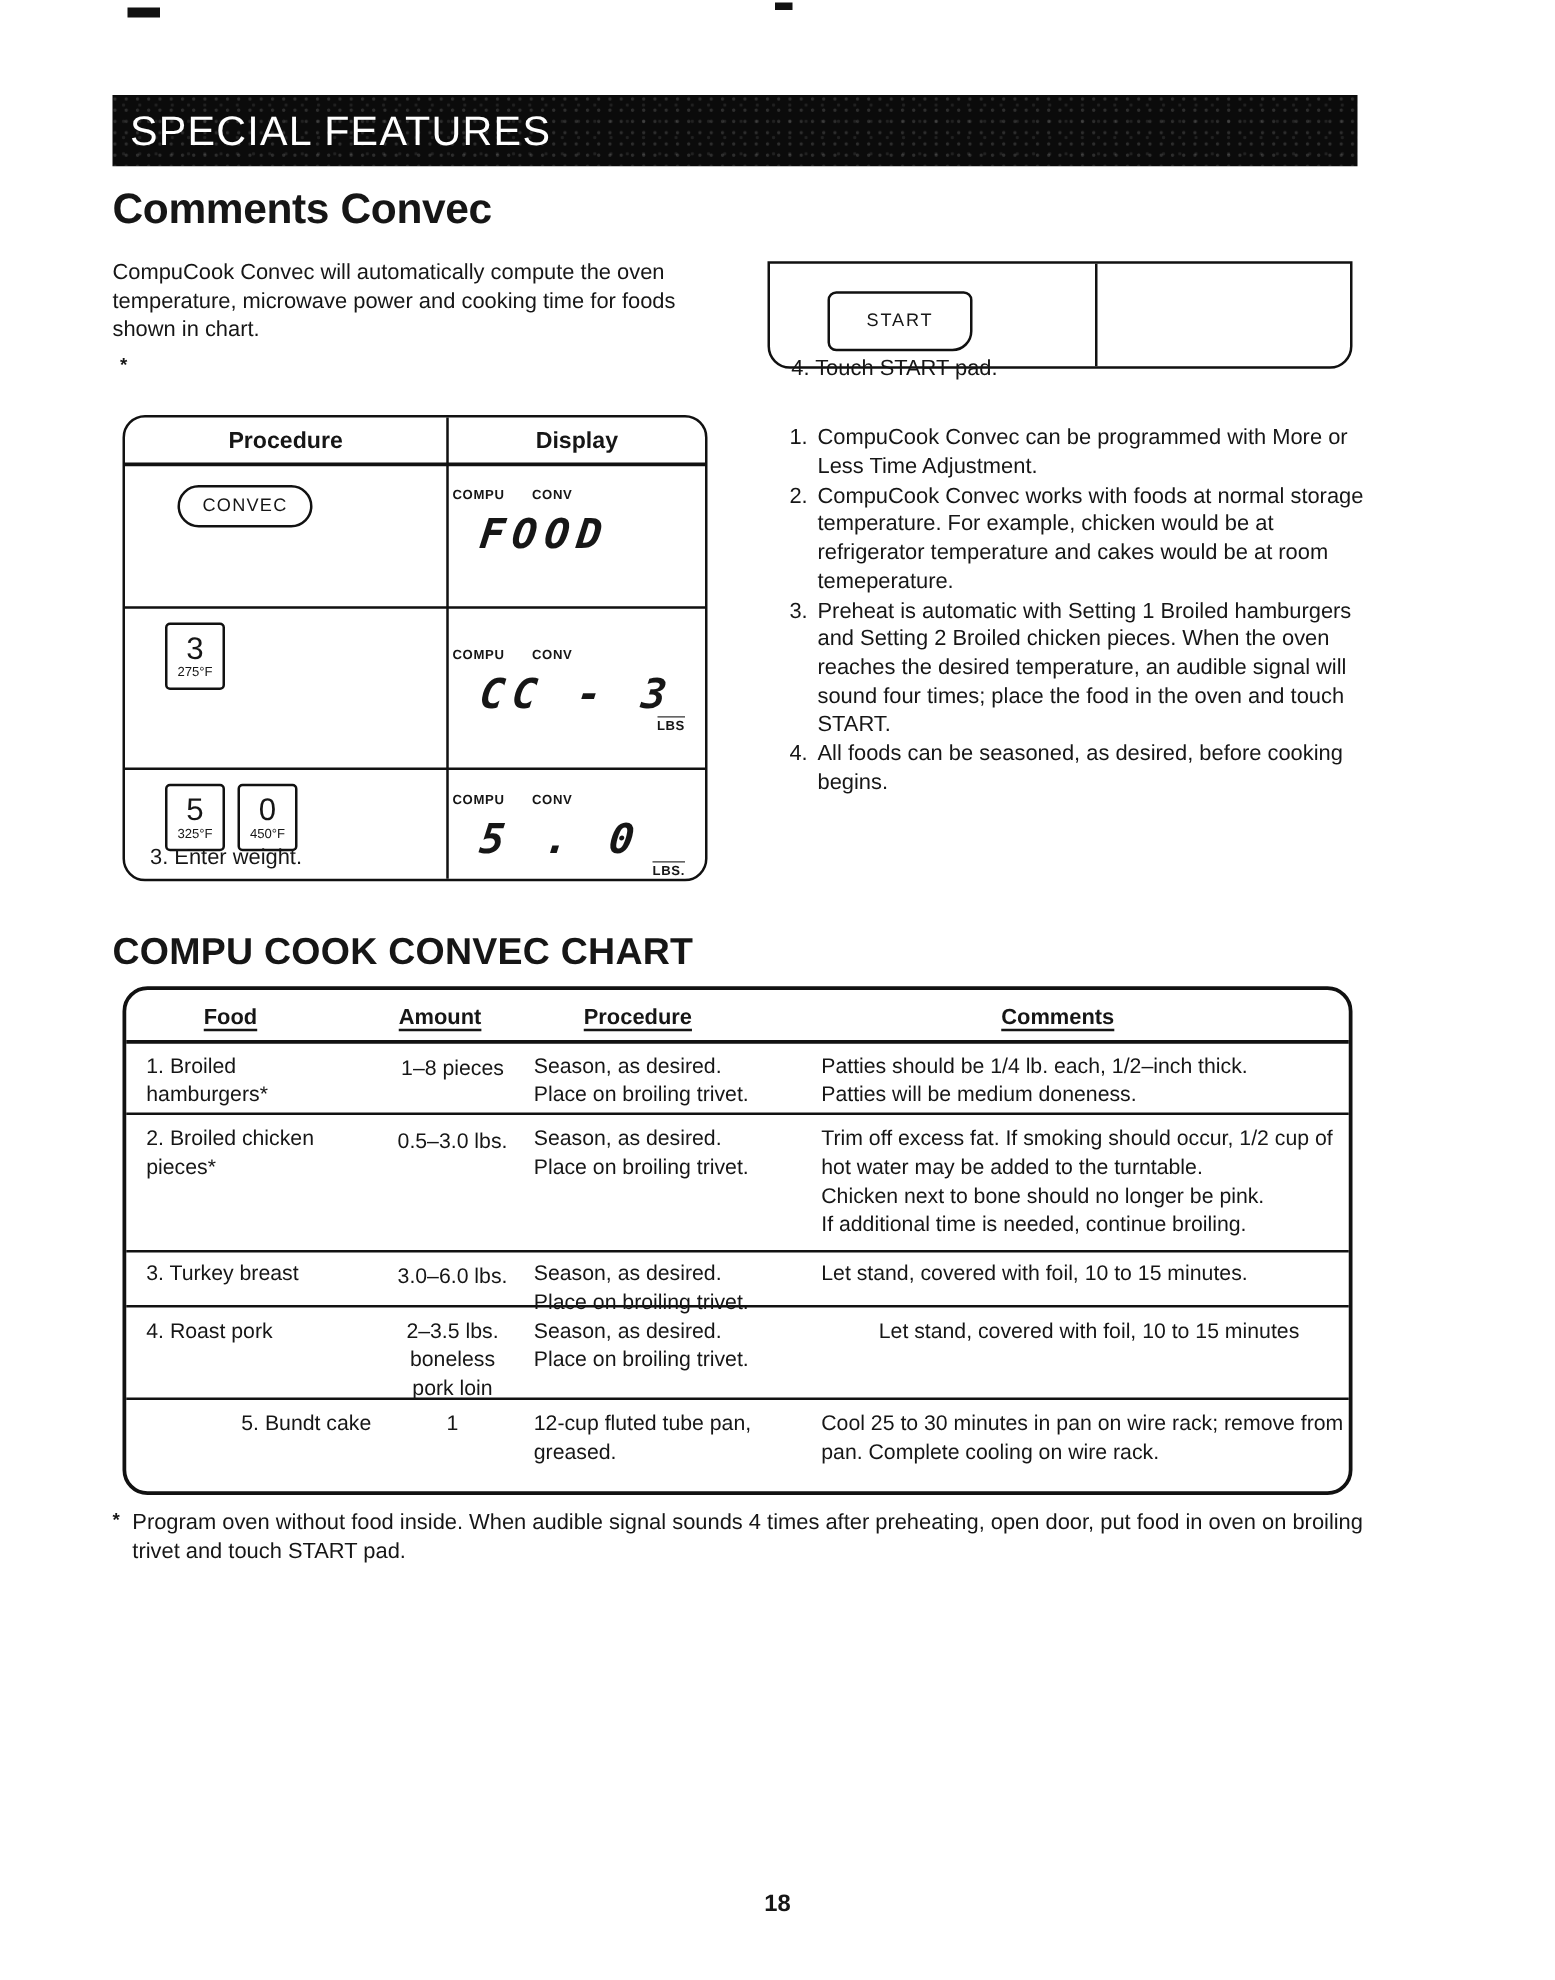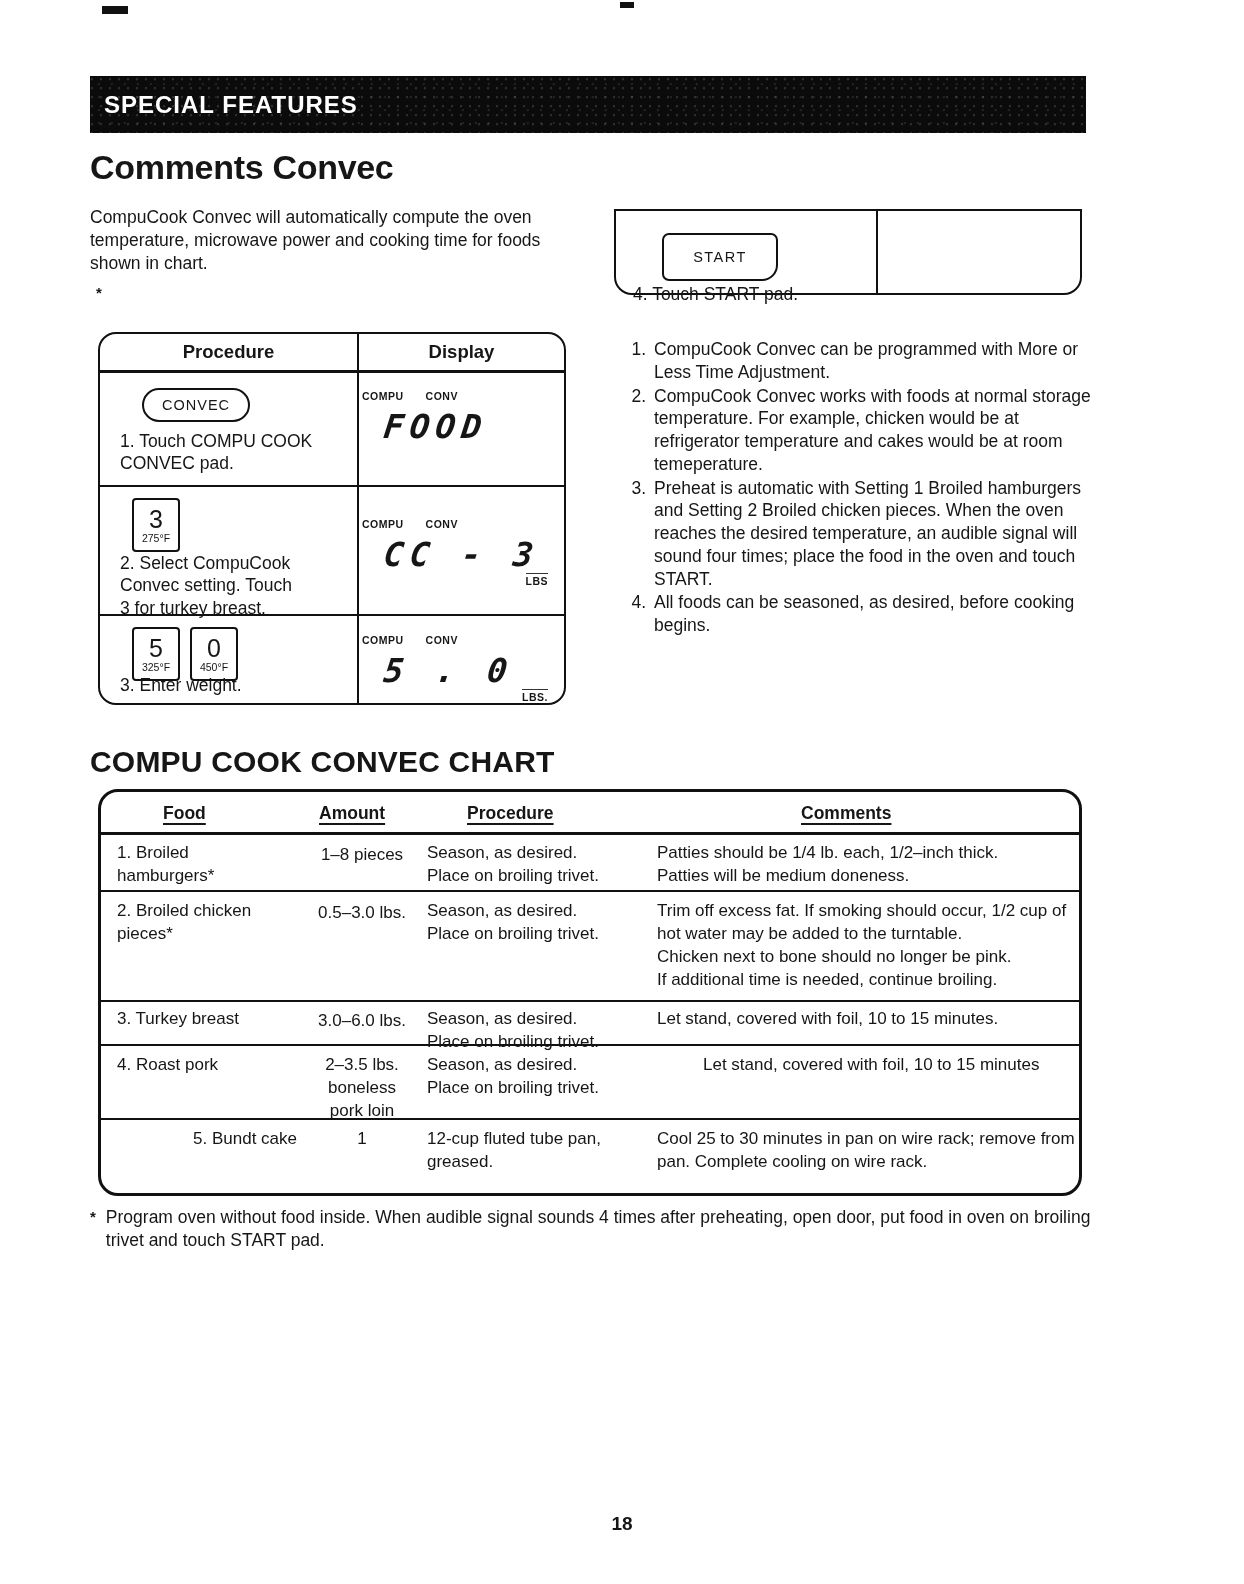--- a/index.html
+++ b/index.html
@@ -13,21 +13,21 @@
   
   .bar{
     left:90px;top:76px;width:996px;height:57px;
     background-color:#0b0b0b;
     background-image:
       radial-gradient(circle at 22% 35%, rgba(255,255,255,0.14) 1px, transparent 1.6px),
       radial-gradient(circle at 68% 62%, rgba(255,255,255,0.09) 1px, transparent 1.6px);
     background-size:9px 9px, 13px 13px;
     display:flex;align-items:center;padding-left:14px;box-sizing:border-box;
   }
-  .bar span{color:#fff;font-size:24px;font-weight:bold;letter-spacing:1px;}
+  .bar span{color:#fff;font-size:33px;font-weight:normal;letter-spacing:1px;}
 
   .doc-title{left:90px;top:148px;font-size:34px;font-weight:bold;margin:0;letter-spacing:-0.3px;}
 
   .body-text{font-size:17.5px;line-height:1.32;white-space:pre-line;}
   .intro{left:90px;top:206px;width:490px;}
   .suppose{left:96px;top:283px;width:490px;display:flex;gap:10px;}
   .suppose .mark{font-size:15px;padding-top:1px;font-weight:bold;}
 
   
   .proc-table{left:98px;top:332px;width:468px;height:373px;border:2.5px solid #111;border-radius:18px;box-sizing:border-box;}
@@ -112,37 +112,32 @@
     <div class="hl" style="top:36px;height:2.5px;"></div>
     <div class="hl" style="top:151px;height:2px;"></div>
     <div class="hl" style="top:280px;height:2px;"></div>
 
     <div class="col-head" style="left:0;width:257px;top:7px;">Procedure</div>
     <div class="col-head" style="left:259px;right:0;top:7px;">Display</div>
 
     <div class="pill-btn" style="left:42px;top:54px;">
       <span>CONVEC</span>
     </div>
-    <div class="step" style="left:20px;top:96px;width:235px;">1. Touch COMPU COOK
-CONVEC pad.</div>
     <div class="display" style="left:262px;top:56px;">
       <div class="inds">
         <span>COMPU</span>
         <span>CONV</span>
       </div>
       <span class="seg">FOOD</span>
     </div>
 
     <div class="key-btn" style="left:32px;top:164px;">
       <span class="knum">3</span>
       <span class="ksub">275°F</span>
     </div>
-    <div class="step" style="left:20px;top:218px;width:238px;">2. Select CompuCook
-Convec setting. Touch
-3 for turkey breast.</div>
     <div class="display" style="left:262px;top:184px;">
       <div class="inds">
         <span>COMPU</span>
         <span>CONV</span>
       </div>
       <span class="seg">CC - 3</span>
       <div class="unit"><span>LBS</span></div>
     </div>
 
     <div class="key-btn" style="left:32px;top:293px;">

